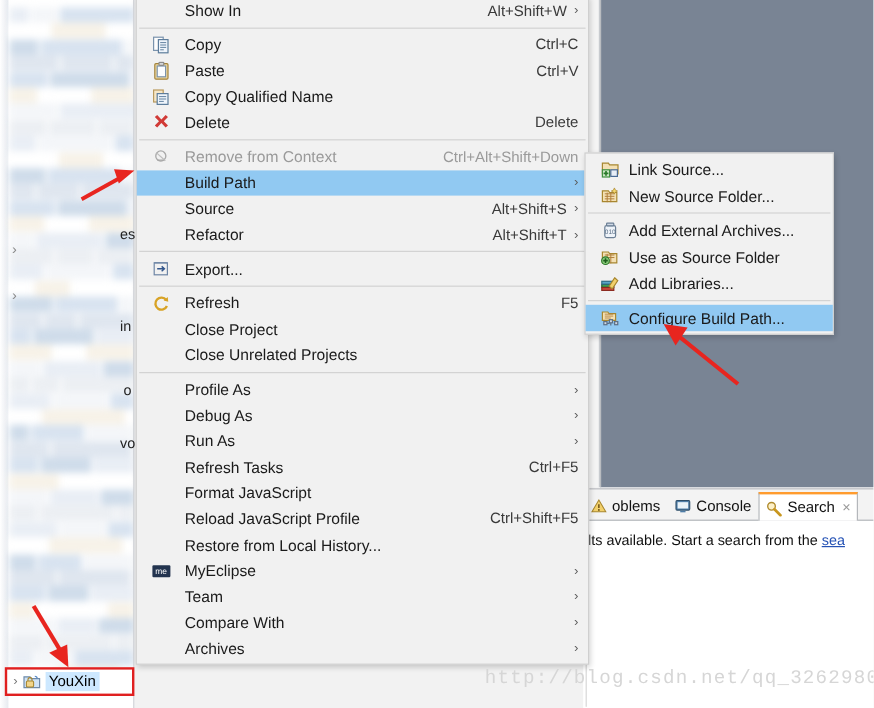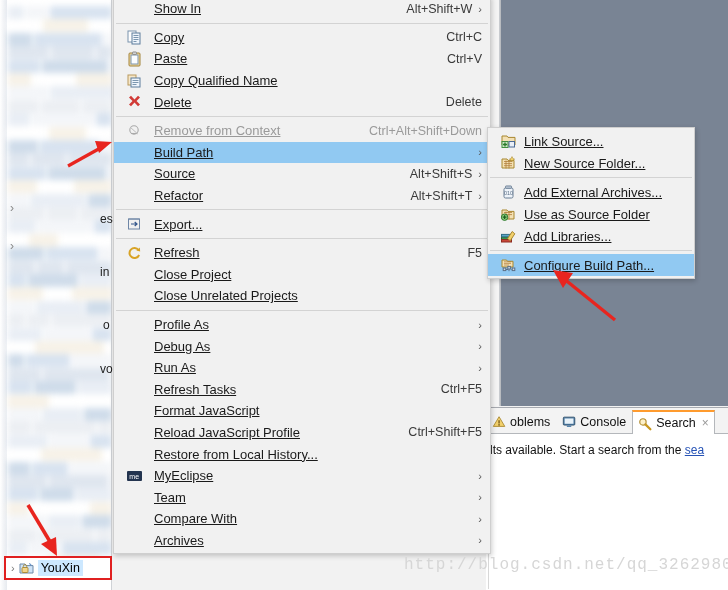--- a/index.html
+++ b/index.html
@@ -77,21 +77,21 @@
   .mi {
     position: relative;
     height: 21.6px;
     display: flex; align-items: center;
     padding-left: 40px; padding-right: 8px;
     font-size: 13px; color: #1a1a1a;
     white-space: nowrap;
   }
   .mi.hl { background: #91c9f2; }
   .mi.disabled { color: #9a9a9a; }
-  .mi .label { flex: 0 0 auto; text-decoration: underline; }
+  .mi .label { flex: 0 0 auto; }
   .mi .accel { margin-left: auto; color: #3a3a3a; font-size: 12.5px; }
   .mi.disabled .accel { color: #9a9a9a; }
   .mi .arrow { margin-left: 10px; color: #5a5a5a; font-size: 11px; }
   .mi .accel + .arrow { margin-left: 6px; }
   .mi .arrow.solo { margin-left: auto; }
   .mi .mi-icon {
     position: absolute; left: 12px; top: 50%; transform: translateY(-50%);
     width: 17px; height: 16px;
   }
   .sep { height: 1px; background: #d3d3d3; margin: 3px 2px 3px 2px; }
@@ -292,21 +292,21 @@
         <div class="blur-row" style="left:22px;top:536px;width:30px;background:#f4f6f9;"></div>
         <div class="blur-row" style="left:54px;top:536px;width:50px;background:#d8e3f0;"></div>
         <div class="blur-row" style="left:0px;top:549.4px;width:37px;background:#ffffff;"></div>
         <div class="blur-row" style="left:39px;top:549.4px;width:53px;background:#f7f2e8;"></div>
         <div class="blur-row" style="left:94px;top:549.4px;width:10px;background:#ffffff;"></div>
       </div>
     <span class="collapse-arrow" style="left:10px; top:202px;">›</span>
     <span class="collapse-arrow" style="left:10px; top:240px;">›</span>
   </div>
 
-  <span class="peek" style="left:100px; top:212px;text-align:center;">es</span>
+  <span class="peek" style="left:100px; top:188px;text-align:center;">es</span>
   <span class="peek" style="left:100px; top:265px;">in</span>
   <span class="peek" style="left:100px; top:362px;">vo</span>
   <span class="peek" style="left:103px; top:318px;">o</span>
 
   <div class="bottom-view">
     <div class="tabbar" id="tabbar">
         <div class="tab">
           <span style="display:inline-flex;width:15px;height:15px;">
             <svg width="17" height="16" viewBox="0 0 17 16">
               <path d="M8 2 L14.5 13 L1.5 13 Z" fill="#f2d06b" stroke="#a8872f"></path>

